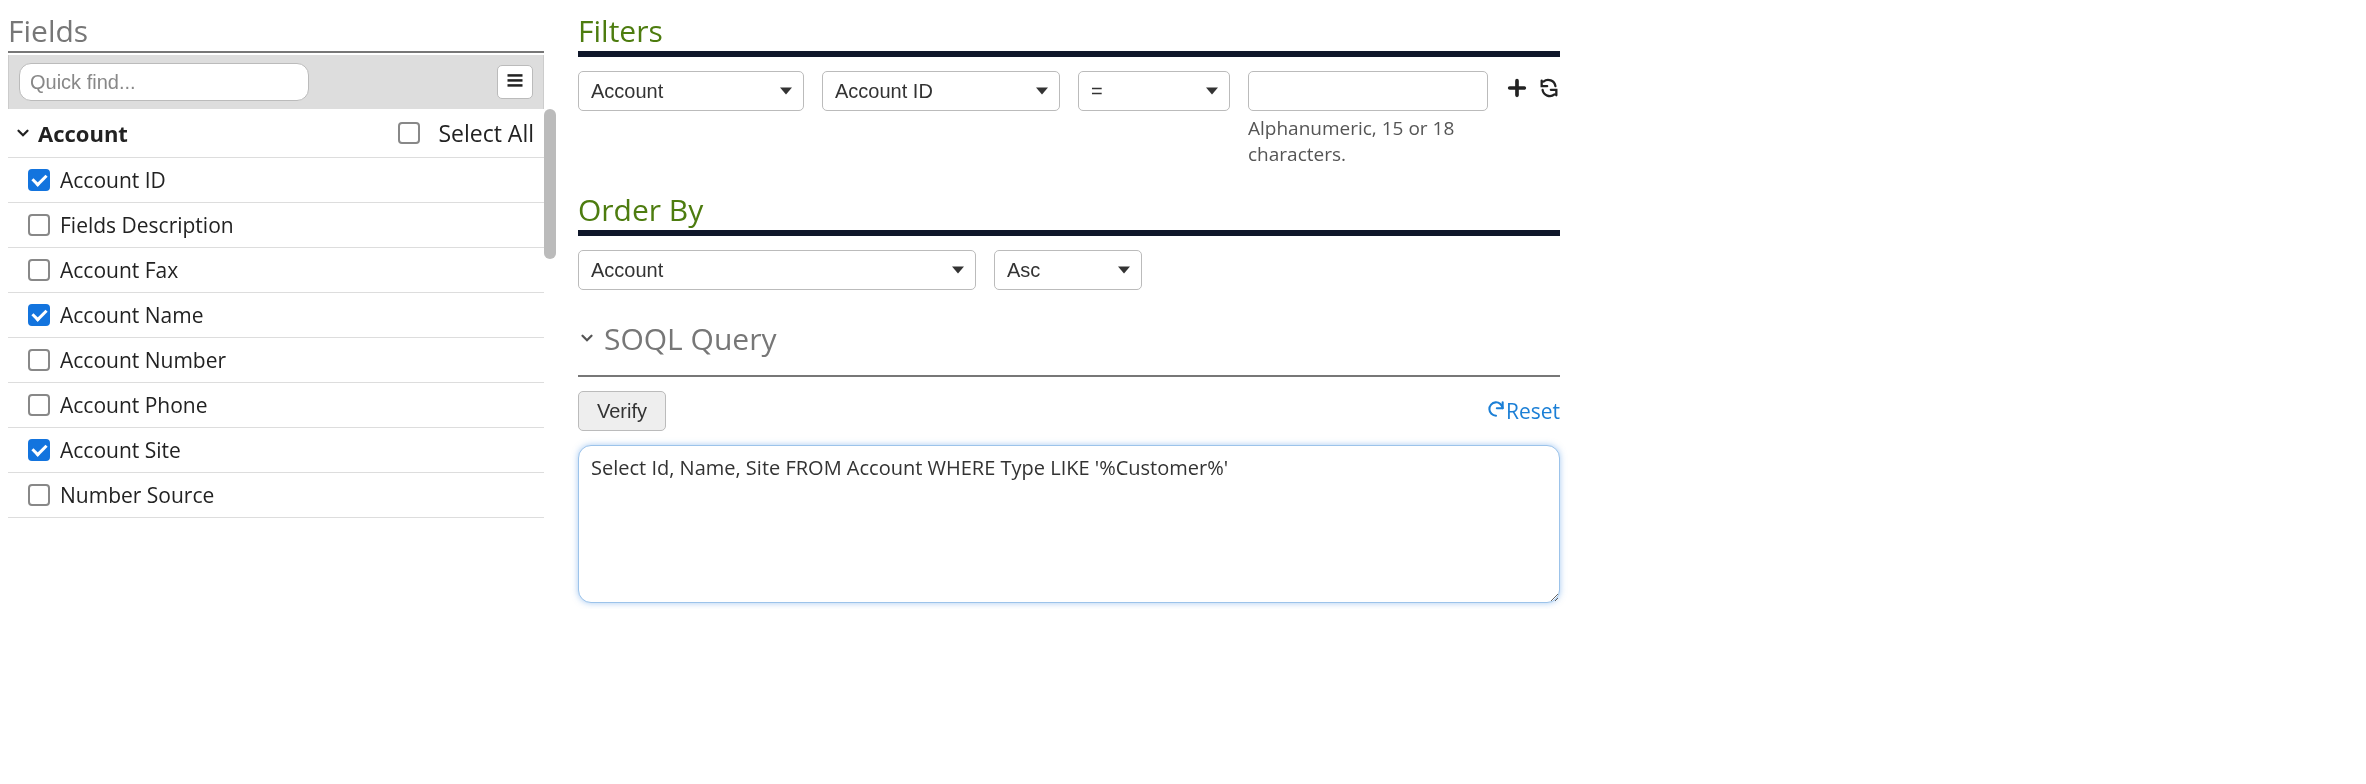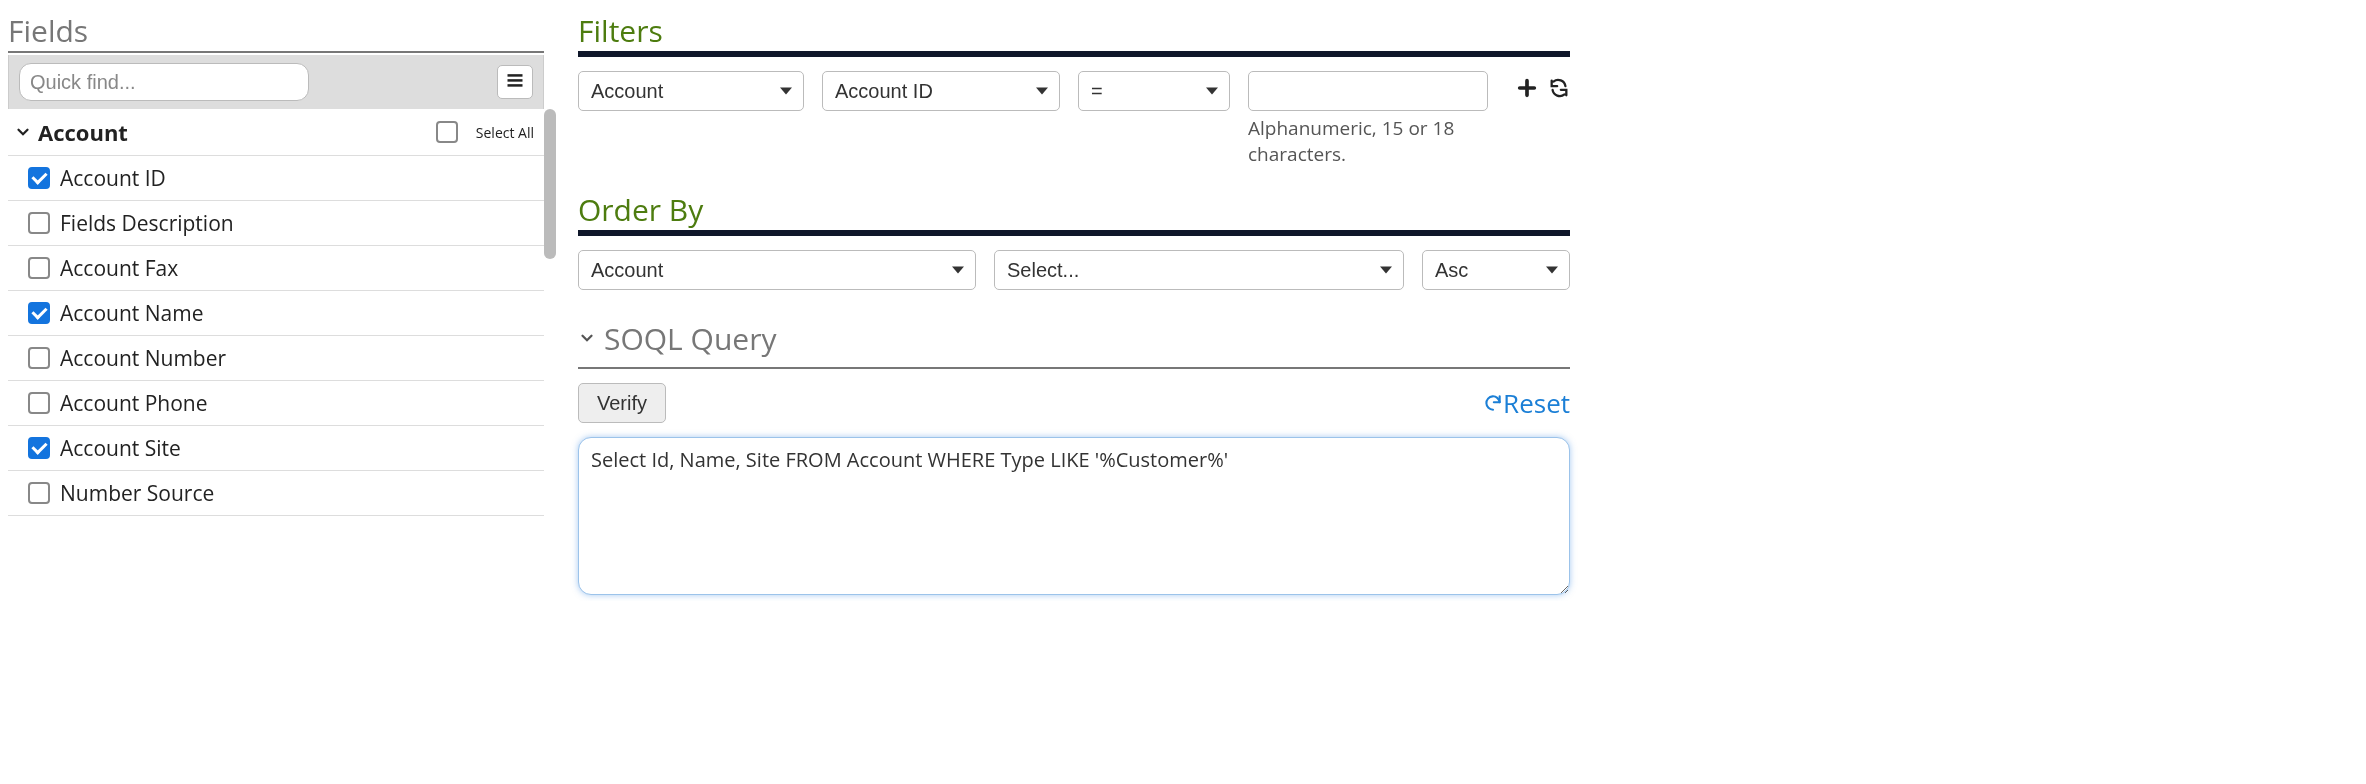--- a/index.html
+++ b/index.html
@@ -76,21 +76,21 @@
     display: flex;
     align-items: center;
     font-weight: 700;
     font-size: 22px;
     color: #222;
   }
   .group-header-left svg { width: 18px; height: 18px; margin-right: 6px; }
   .select-all {
     display: flex;
     align-items: center;
-    font-size: 14px;
+    font-size: 23px;
     color: #222;
     gap: 18px;
   }
   .field-row {
     display: flex;
     align-items: center;
     padding: 8px 10px 8px 20px;
     border-bottom: 1px solid #ddd;
     font-size: 21px;
     color: #222;
@@ -193,21 +193,21 @@
     font-size: 19px;
     color: #555;
     margin-top: 4px;
   }
   .orderby-section { margin-top: 22px; }
   .soql-heading-row {
     display: flex;
     align-items: center;
     margin-top: 28px;
     border-bottom: 2px solid #777;
-    padding-bottom: 8px;
+    padding-bottom: 16px;
   }
   .soql-heading-row svg { width: 18px; height: 18px; margin-right: 8px; }
   .soql-heading {
     font-size: 30px;
     color: #777;
     font-weight: 400;
   }
   .verify-row {
     display: flex;
     align-items: center;
@@ -219,21 +219,21 @@
     padding: 0 18px;
     background: #eee;
     border: 1px solid #bbb;
     border-radius: 5px;
     font-size: 20px;
     color: #333;
     cursor: pointer;
   }
   .reset-link {
     color: #1b7fd6;
-    font-size: 26px;
+    font-size: 21px;
     cursor: pointer;
     display: flex;
     align-items: center;
   }
   .reset-link svg { width: 20px; height: 20px; }
   .soql-textarea {
     width: 100%;
     height: 158px;
     margin-top: 14px;
     border: 1px solid #9cc3ea;
@@ -341,21 +341,20 @@
               <path d="M4 4v6h6M20 20v-6h-6M5 14a8 8 0 0013 5M19 10A8 8 0 006 5" stroke="#222" stroke-width="2.5" fill="none" stroke-linecap="round"></path>
             </svg>
         </span>
       </div>
     </div>
 
     <div class="orderby-section">
       <h2 class="subheading">Order By</h2>
       <div class="row">
         <span class="sel-wrap"><select class="sel" style="width:398px"><option>Account</option></select></span>
-        <span class="sel-wrap"><select class="sel" style="width:410px"><option>Select...</option></select></span>
         <span class="sel-wrap"><select class="sel" style="width:148px"><option>Asc</option></select></span>
       </div>
     </div>
 
     <div class="soql-heading-row">
       <span>
         <svg viewBox="0 0 24 24">
             <path d="M6 9l6 6 6-6" stroke="#555" stroke-width="3" fill="none" stroke-linecap="round"></path>
           </svg>
       </span>

